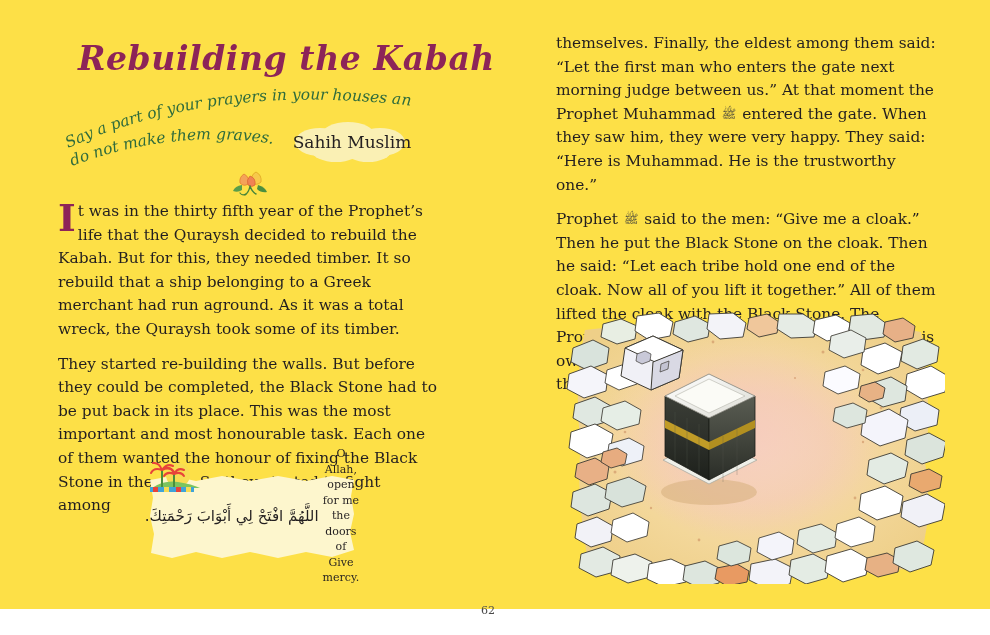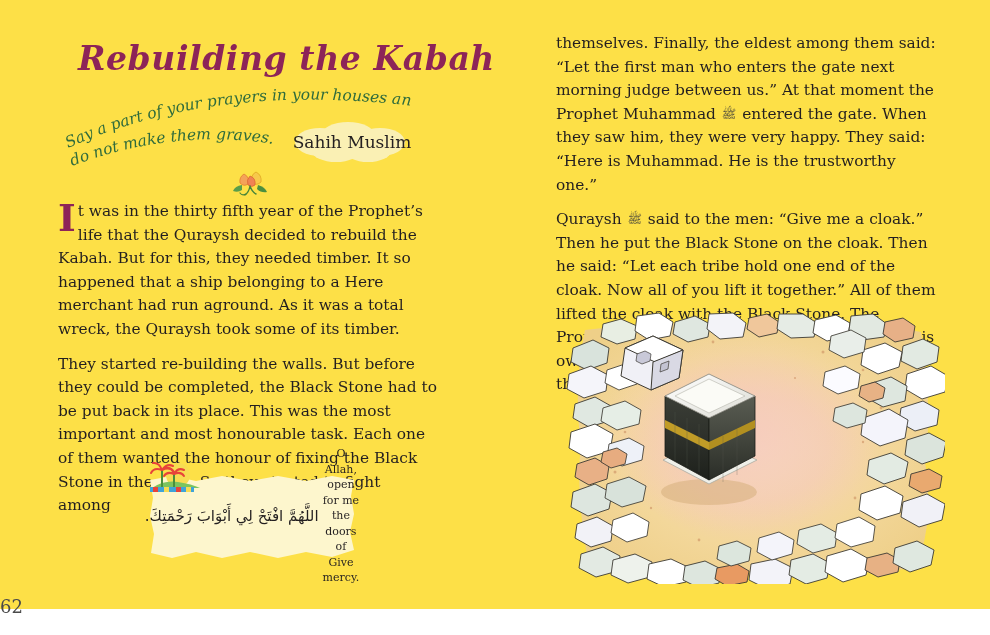--- a/index.html
+++ b/index.html
@@ -186,23 +186,23 @@
     top: -16px;
     width: 54px;
     height: 36px;
   }
 
   
   .folio {
     position: absolute;
     bottom: 18px;
     width: 100%;
-    text-align: left;
-    font-family: "DejaVu Serif", "Liberation Serif", serif;
-    font-size: 18px;
+    text-align: right;
+    font-family: "DejaVu Serif", "Liberation Serif", serif;
+    font-size: 11px;
     color: #4a4a4a;
   }
 
   
   .kaaba-illustration {
     position: absolute;
     left: 68px;
     top: 312px;
     width: 382px;
     height: 272px;
@@ -258,21 +258,21 @@
         <path d="M28 8 q-4 4 -2 9 q4 3 7 0 q1 -7 -5 -9z" fill="#ef8354" stroke="#d9632f" stroke-width="0.7"></path>
         <path d="M20 17 q-7 1 -9 6 q5 2 9 -1z" fill="#5a9e4b"></path>
         <path d="M36 17 q7 2 9 7 q-6 1 -10 -3z" fill="#4c8f3f"></path>
         <path d="M28 18 q-1 6 -5 9 M28 18 q2 6 6 8" stroke="#47853a" stroke-width="1.4" fill="none" stroke-linecap="round"></path>
         <path d="M24 26 q-4 2 -6 -1" stroke="#47853a" stroke-width="1.2" fill="none" stroke-linecap="round"></path>
       </svg>
     </div>
 
     <div class="body-col-left">
       <p class="para para-dropcap">
-        <span class="dropcap">I</span><span>t was in the thirty fifth year of the Prophet’s life that the Quraysh decided to rebuild the Kabah. But for this, they needed timber. It so happened that a ship belonging to a Here merchant had run aground. As it was a total wreck, the Quraysh took some of its timber.</span>
+        <span class="dropcap">I</span><span>t was in the thirty fifth year of the Prophet’s life that the Quraysh decided to rebuild the Kabah. But for this, they needed timber. It so rebuild that a ship belonging to a Greek merchant had run aground. As it was a total wreck, the Quraysh took some of its timber.</span>
       </p>
       <p class="para">They started re-building the walls. But before they could be completed, the Black Stone had to be put back in its place. This was the most important and most honourable task. Each one of them wanted the honour of fixing the Black Stone in the wall. So they started to fight among</p>
     </div>
 
     <div class="dua-box">
       <svg class="dua-bg" viewBox="0 0 208 86" preserveAspectRatio="none" xmlns="http://www.w3.org/2000/svg" aria-hidden="true">
         <path d="M2,6 L24,2 L48,7 L74,2 L102,7 L130,2 L158,7 L184,2 L206,6
                  L203,22 L206,40 L202,58 L206,76 L184,83 L158,78 L130,84 L102,78
                  L74,84 L48,78 L24,84 L3,79 L6,60 L2,42 L5,24 Z" fill="#fdf6cd"></path>
       </svg>
@@ -305,21 +305,21 @@
     <div class="folio">62</div>
   </div>
 
   <div class="page page-right">
 
     <div class="body-col-right">
       <p class="para">
         <span>themselves. Finally, the eldest among them said: “Let the first man who enters the gate next morning judge between us.” At that moment the Prophet Muhammad </span><span class="salawat">ﷺ</span><span> entered the gate. When they saw him, they were very happy. They said: “Here is Muhammad. He is the trustworthy one.”</span>
       </p>
       <p class="para">
-        <span>Quraysh </span><span class="salawat">ﷺ</span><span> said to the men: “Give me a cloak.” Then he put the Black Stone on the cloak. Then he said: “Let each tribe hold one end of the cloak. Now all of you lift it together.” All of them lifted the cloak with the Black Stone. The Prophet then picked up the Black Stone with his own hands. And he placed the Black Stone on the wall.</span>
+        <span>Prophet </span><span class="salawat">ﷺ</span><span> said to the men: “Give me a cloak.” Then he put the Black Stone on the cloak. Then he said: “Let each tribe hold one end of the cloak. Now all of you lift it together.” All of them lifted the cloak with the Black Stone. The Prophet then picked up the Black Stone with his own hands. And he placed the Black Stone on the wall.</span>
       </p>
     </div>
 
     <div class="kaaba-illustration">
       <svg viewBox="0 0 382 272" xmlns="http://www.w3.org/2000/svg" aria-hidden="true">
         <defs>
           <radialGradient id="sandGrad" cx="50%" cy="50%" r="62%">
             <radialGradient></radialGradient>
             <stop offset="0%" stop-color="#f7dcc0"></stop>
             <stop offset="34%" stop-color="#f5d2b0"></stop>

